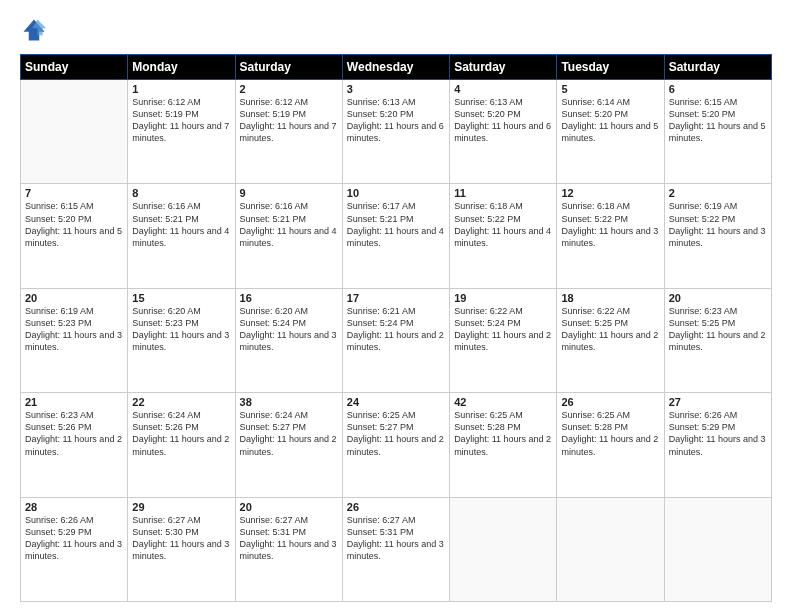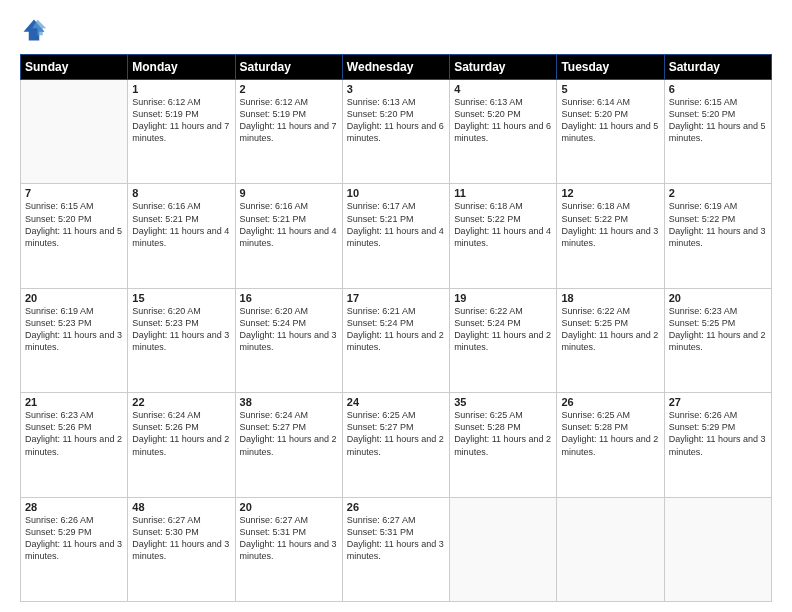--- a/index.html
+++ b/index.html
@@ -235,39 +235,39 @@
           </td>
           <td>
             <div class="day-number">38</div>
             <div class="day-info">Sunrise: 6:24 AM<br>Sunset: 5:27 PM<br>Daylight: 11 hours and 2 minutes.</div>
           </td>
           <td>
             <div class="day-number">24</div>
             <div class="day-info">Sunrise: 6:25 AM<br>Sunset: 5:27 PM<br>Daylight: 11 hours and 2 minutes.</div>
           </td>
           <td>
-            <div class="day-number">35</div>
+            <div class="day-number">42</div>
             <div class="day-info">Sunrise: 6:25 AM<br>Sunset: 5:28 PM<br>Daylight: 11 hours and 2 minutes.</div>
           </td>
           <td>
             <div class="day-number">26</div>
             <div class="day-info">Sunrise: 6:25 AM<br>Sunset: 5:28 PM<br>Daylight: 11 hours and 2 minutes.</div>
           </td>
           <td>
             <div class="day-number">27</div>
             <div class="day-info">Sunrise: 6:26 AM<br>Sunset: 5:29 PM<br>Daylight: 11 hours and 3 minutes.</div>
           </td>
         </tr>
         <tr>
           <td>
             <div class="day-number">28</div>
             <div class="day-info">Sunrise: 6:26 AM<br>Sunset: 5:29 PM<br>Daylight: 11 hours and 3 minutes.</div>
           </td>
           <td>
-            <div class="day-number">48</div>
+            <div class="day-number">29</div>
             <div class="day-info">Sunrise: 6:27 AM<br>Sunset: 5:30 PM<br>Daylight: 11 hours and 3 minutes.</div>
           </td>
           <td>
             <div class="day-number">20</div>
             <div class="day-info">Sunrise: 6:27 AM<br>Sunset: 5:31 PM<br>Daylight: 11 hours and 3 minutes.</div>
           </td>
           <td>
             <div class="day-number">26</div>
             <div class="day-info">Sunrise: 6:27 AM<br>Sunset: 5:31 PM<br>Daylight: 11 hours and 3 minutes.</div>
           </td>

